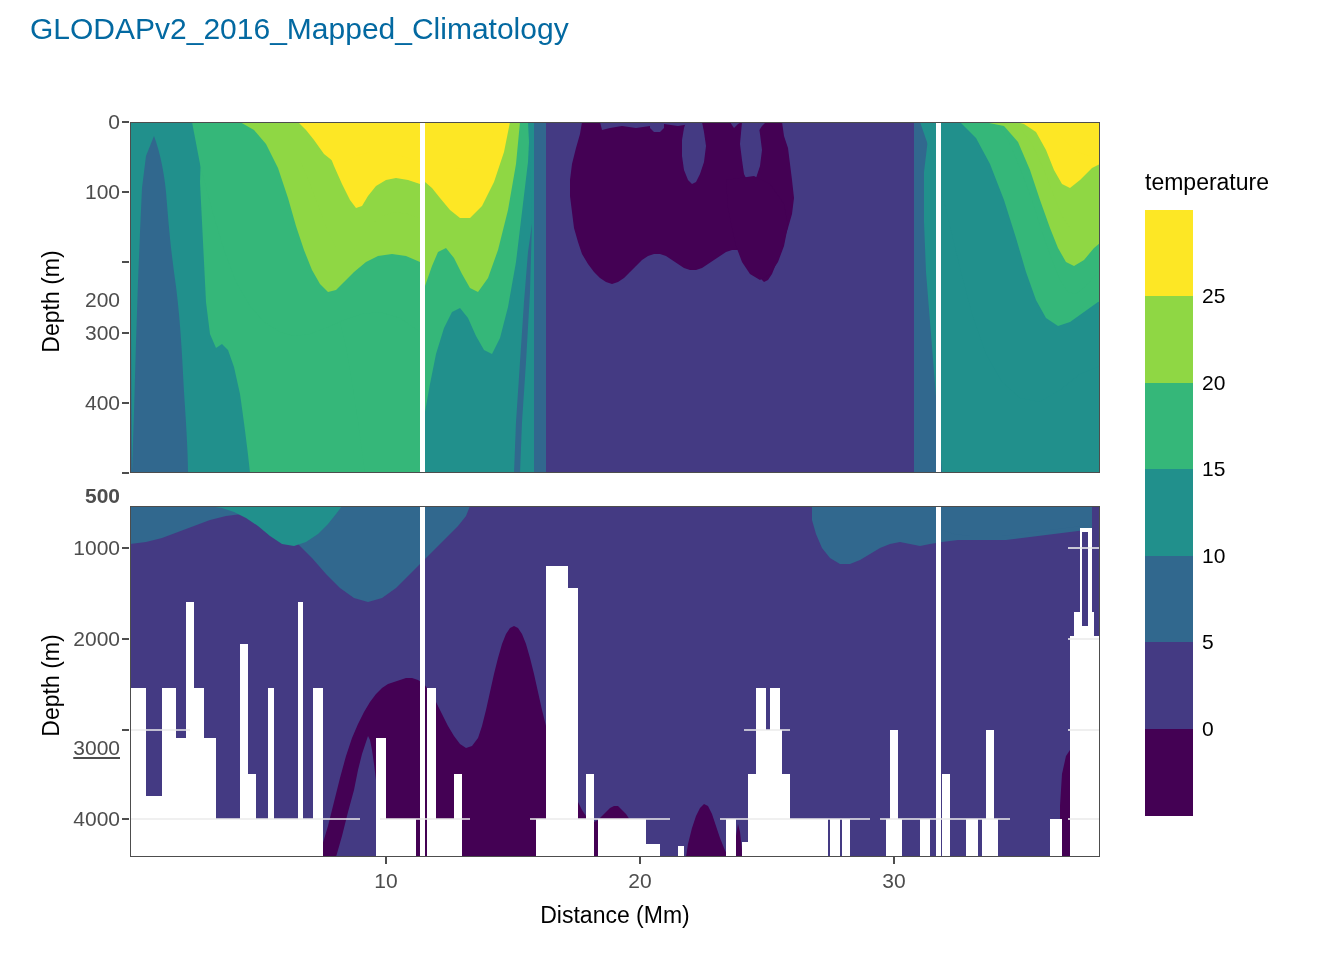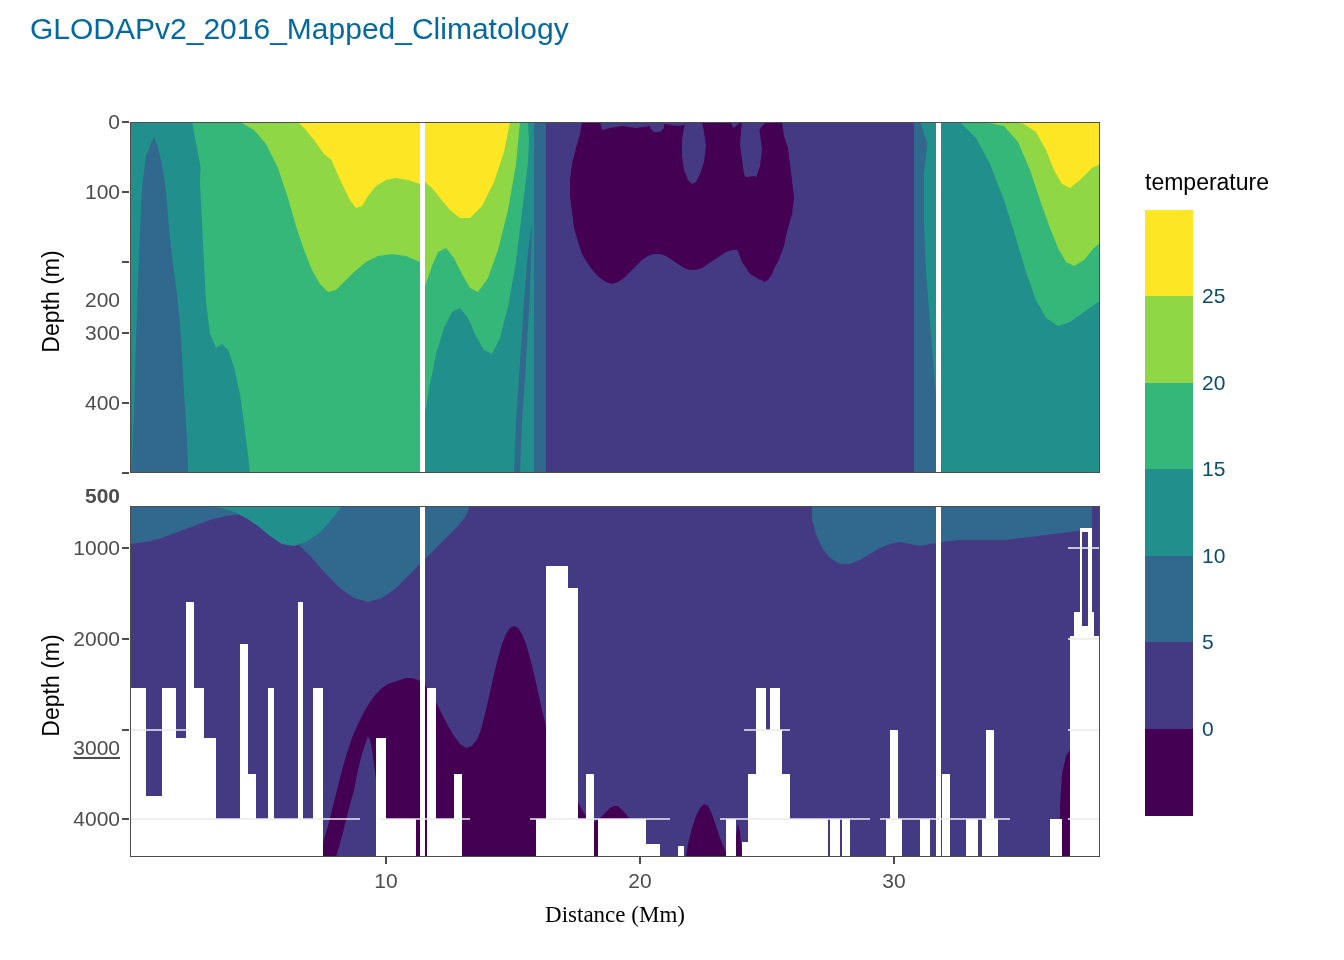--- a/index.html
+++ b/index.html
@@ -46,32 +46,31 @@
 
   .axis-title-y{
     position:absolute;font-size:23px;color:#000;
     transform:rotate(-90deg);transform-origin:50% 50%;
     white-space:nowrap;text-align:center;
   }
   .axis-title-x{
     position:absolute;font-size:23px;color:#000;
     text-align:center;white-space:nowrap;
     transform:translateX(-50%);
-    font-family:Liberation Serif, serif;
   }
 
   
   #legend{position:absolute;left:1140px;top:160px;width:200px;height:700px;}
   .legend-title{
     position:absolute;left:5px;top:9px;font-size:23px;color:#000;white-space:nowrap;
   }
   #legend-bar{position:absolute;left:5px;top:50px;width:48px;height:605px;}
   .lg-band{position:absolute;left:0;width:48px;}
   .lg-label{
-    position:absolute;left:62px;font-size:21px;color:#0c4a6e;
+    position:absolute;left:62px;font-size:21px;color:#000000;
     transform:translateY(-50%);white-space:nowrap;
   }
 </style>
 </head>
 <body>
 
 <div id="stage">
 
   <div class="title">GLODAPv2_2016_Mapped_Climatology</div>
 

